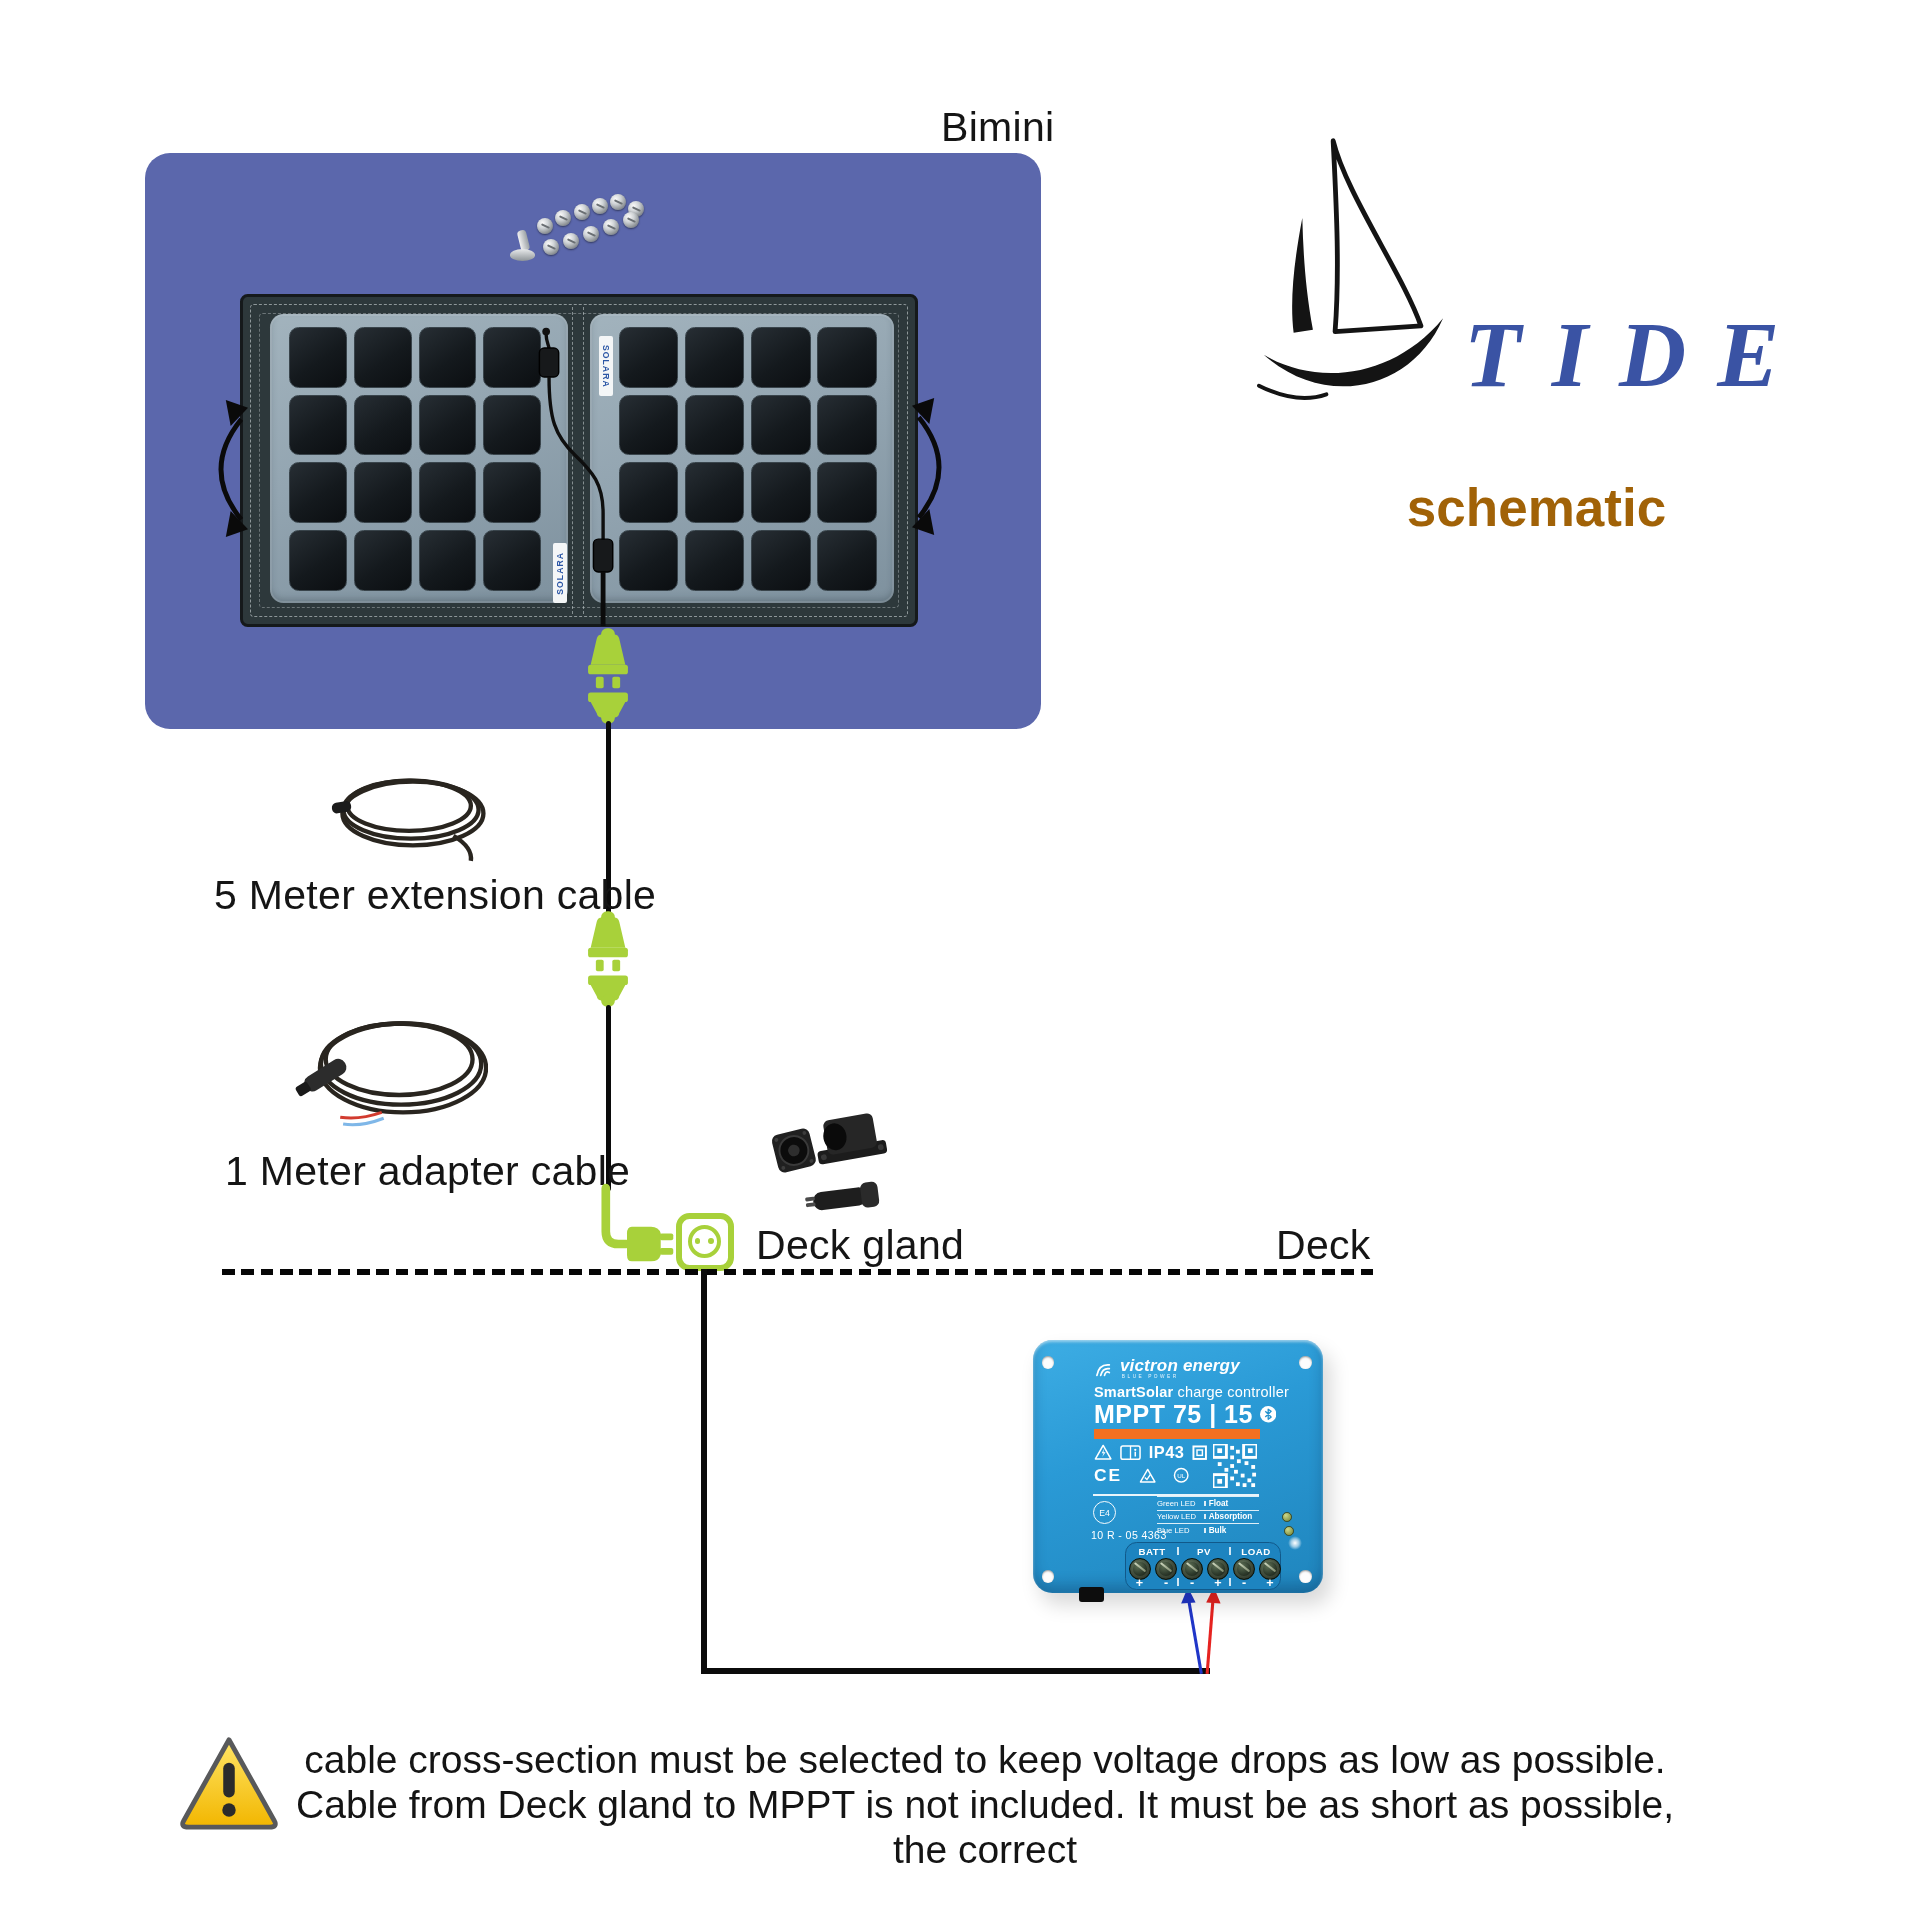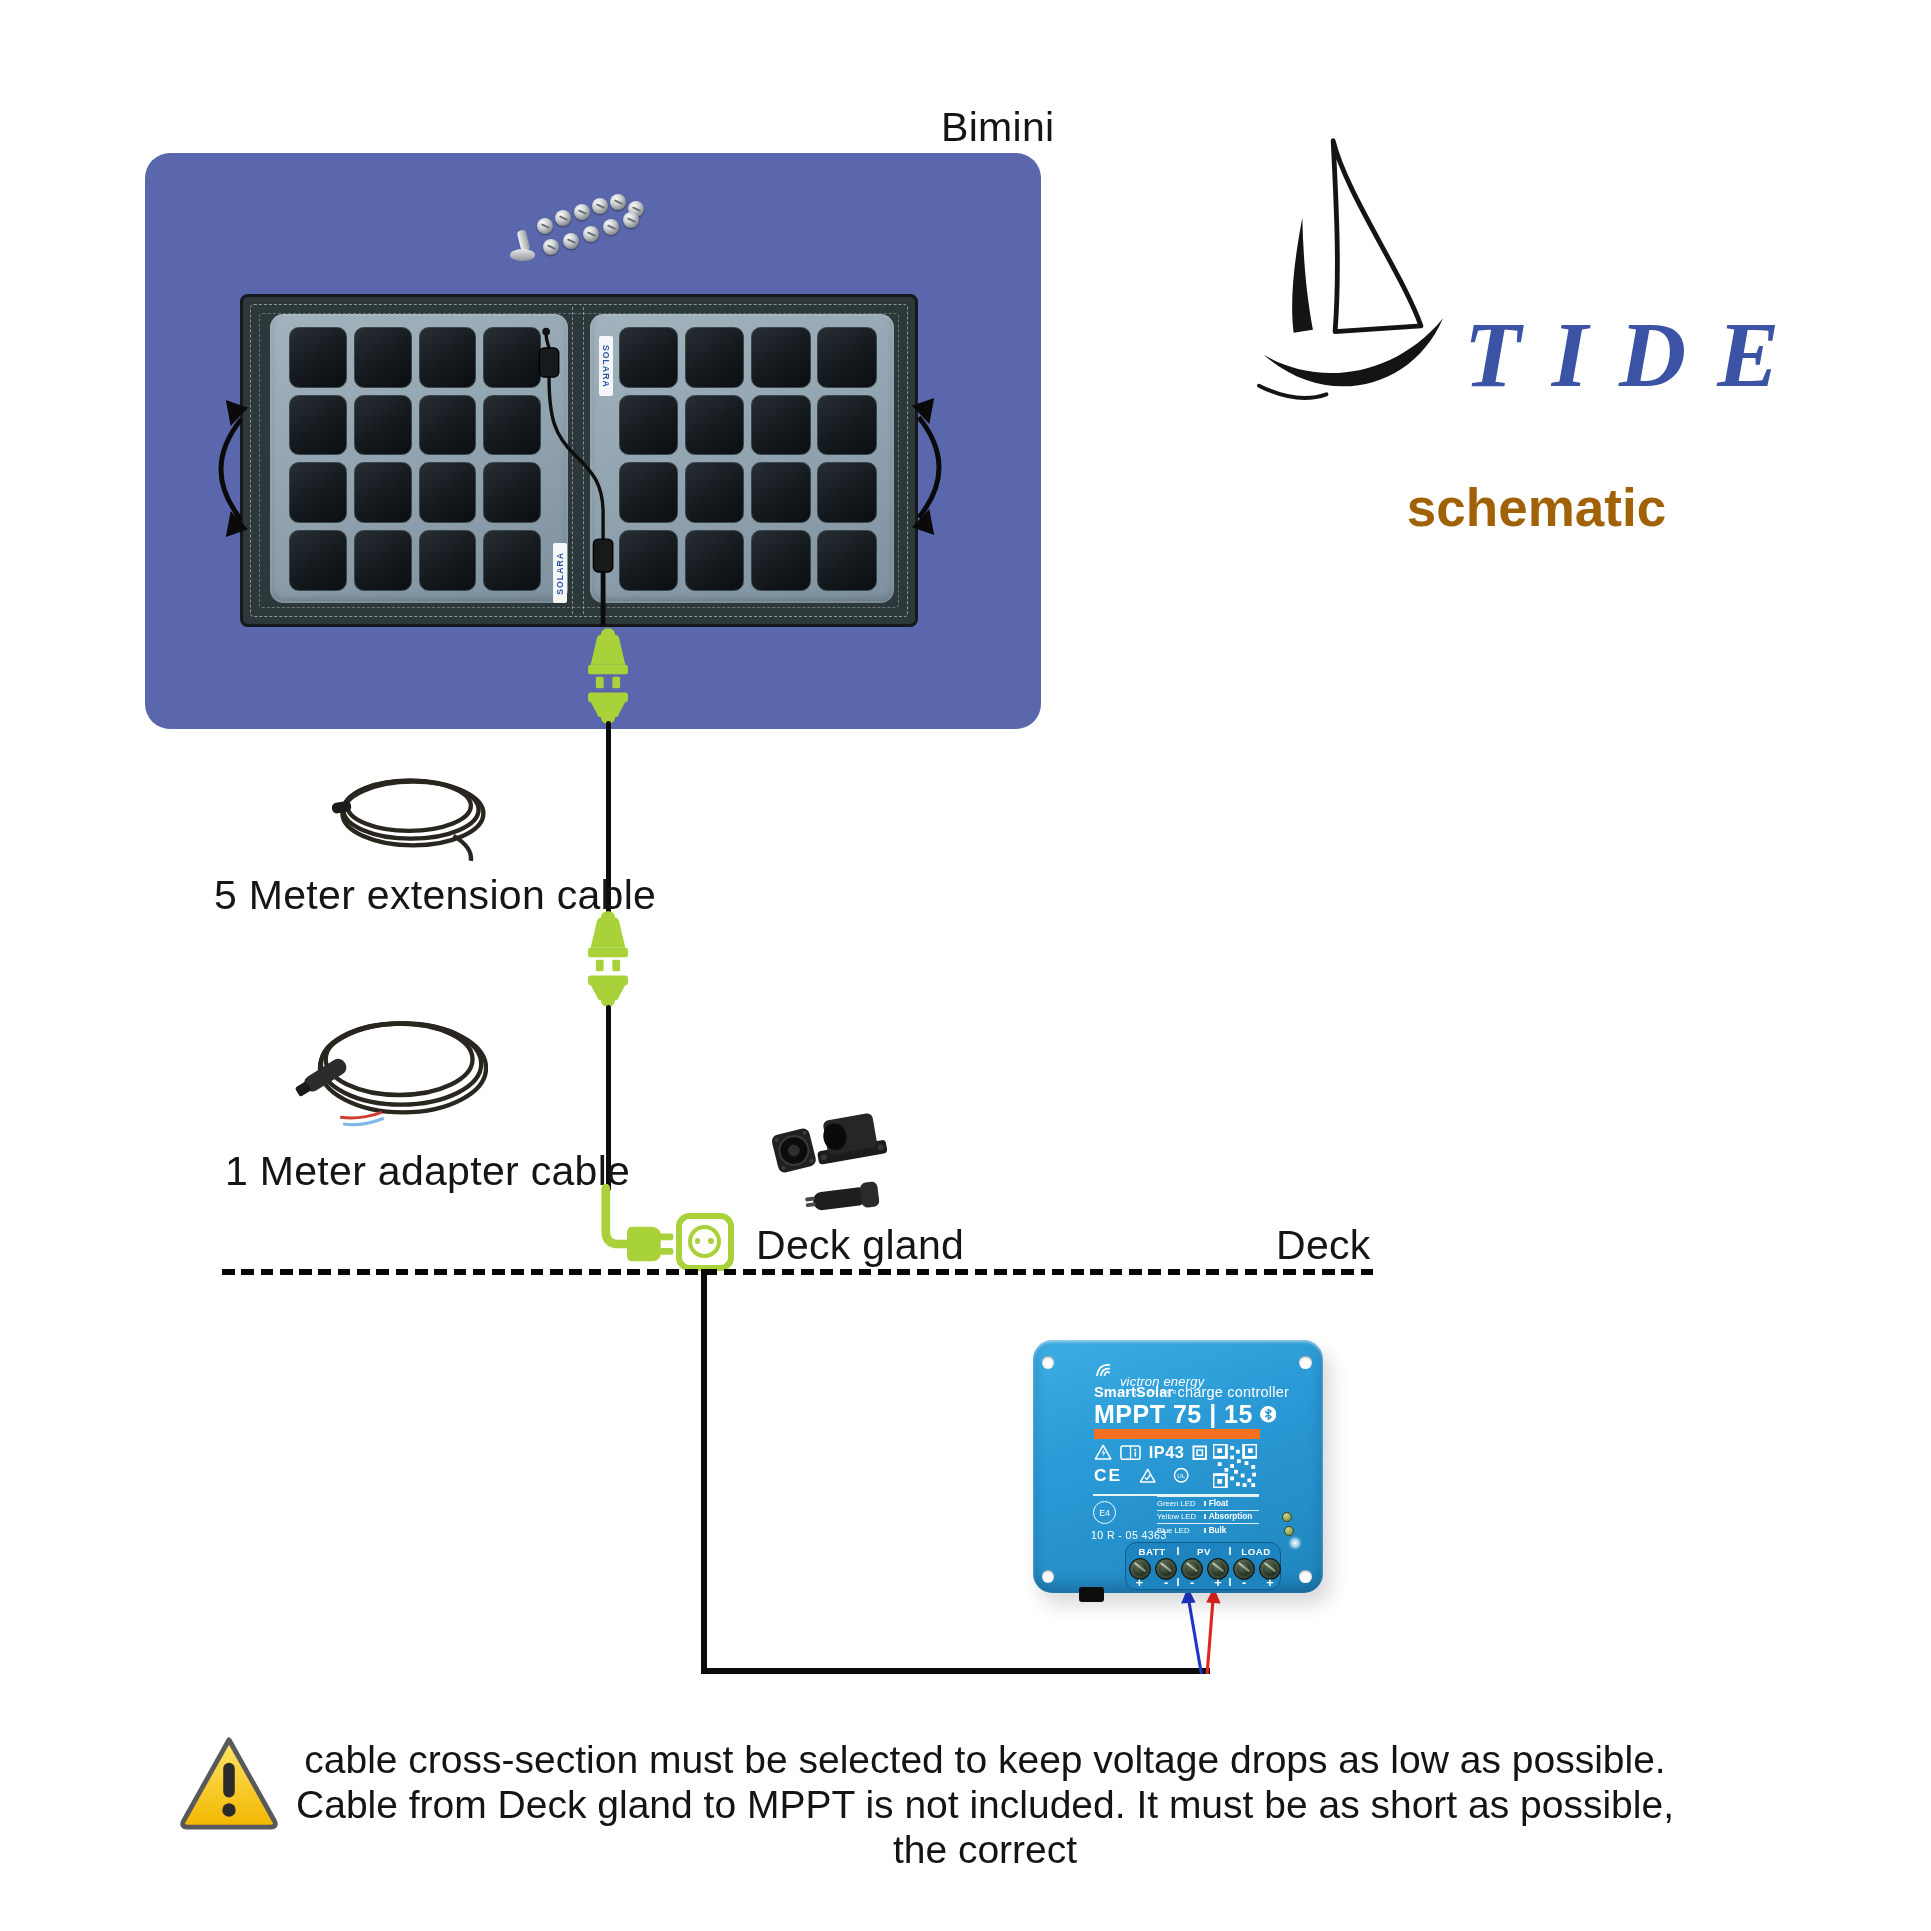--- a/index.html
+++ b/index.html
@@ -46,21 +46,21 @@
   .socket .ring{position:absolute;left:5.8px;top:5.8px;width:33px;height:33px;border:4.8px solid #a8d13a;border-radius:50%;box-sizing:border-box;}
   .socket .dot{position:absolute;top:19.3px;width:5.8px;height:5.8px;border-radius:50%;background:#a8d13a;}
   .socket .dot.d1{left:12.6px;} .socket .dot.d2{left:26px;}
 
   
   .mppt{position:absolute;left:1033px;top:1340px;width:290px;height:253px;border-radius:19.3px;
     background:linear-gradient(160deg,#3dadE4 0%,#2a9ad6 40%,#1f85bd 100%);
     box-shadow:inset 0 1.9px 2.9px rgba(255,255,255,.5), inset 0 -7.7px 13.5px rgba(0,20,50,.25), 7.7px 11.6px 19.3px rgba(0,0,0,.15);}
   .hole{position:absolute;width:12.6px;height:12.6px;border-radius:50%;background:#fdfdfd;box-shadow:inset 0 1px 1.9px rgba(0,0,0,.4);}
   .v-logo{position:absolute;left:62px;top:20px;display:flex;gap:3.9px;align-items:flex-start;color:#fff;}
-  .v-brand{font-size:13px;font-weight:normal;font-style:italic;letter-spacing:0.2px;line-height:12.6px;margin-top:16px;}
+  .v-brand{font-size:17px;font-weight:bold;font-style:italic;letter-spacing:0.2px;line-height:12.6px;}
   .v-sub{font-size:4.8px;letter-spacing:2.5px;color:#e8f5fd;margin-top:1px;margin-left:1.9px;}
   .v-product{position:absolute;left:61px;top:44px;color:#fff;font-size:14.5px;letter-spacing:0.2px;}
   .v-product b{font-weight:bold;}
   .v-model{position:absolute;left:61px;top:60px;color:#fff;font-size:25px;font-weight:bold;letter-spacing:0.5px;display:flex;align-items:center;gap:6.8px;}
   .v-bar{position:absolute;left:61px;top:89px;width:166px;height:9.7px;background:#f37021;}
   .v-icons1{position:absolute;left:61px;top:103px;display:flex;align-items:center;gap:7.7px;color:#fff;}
   .ip43{font-size:16.4px;font-weight:bold;letter-spacing:0.5px;}
   .v-icons2{position:absolute;left:61px;top:125px;display:flex;align-items:center;gap:17px;color:#fff;text-align:right;}
   .cetxt{font-size:17.4px;font-weight:bold;letter-spacing:1.9px;}
   .v-divider{position:absolute;left:60px;top:154px;width:166px;height:1.9px;background:rgba(255,255,255,.9);}

